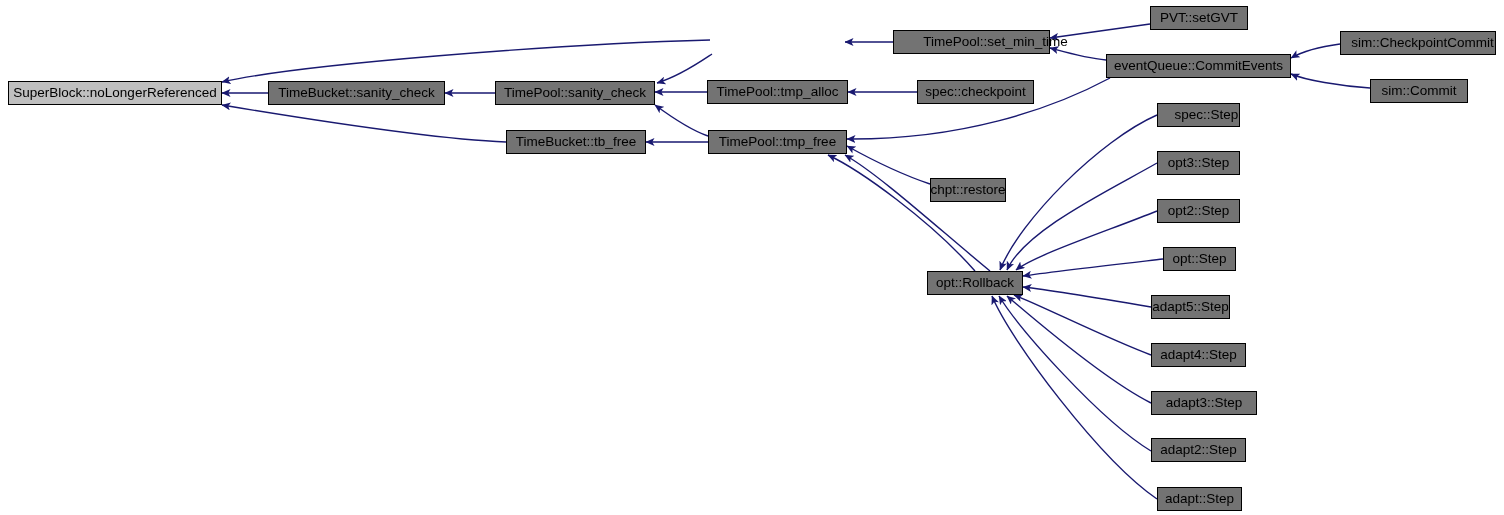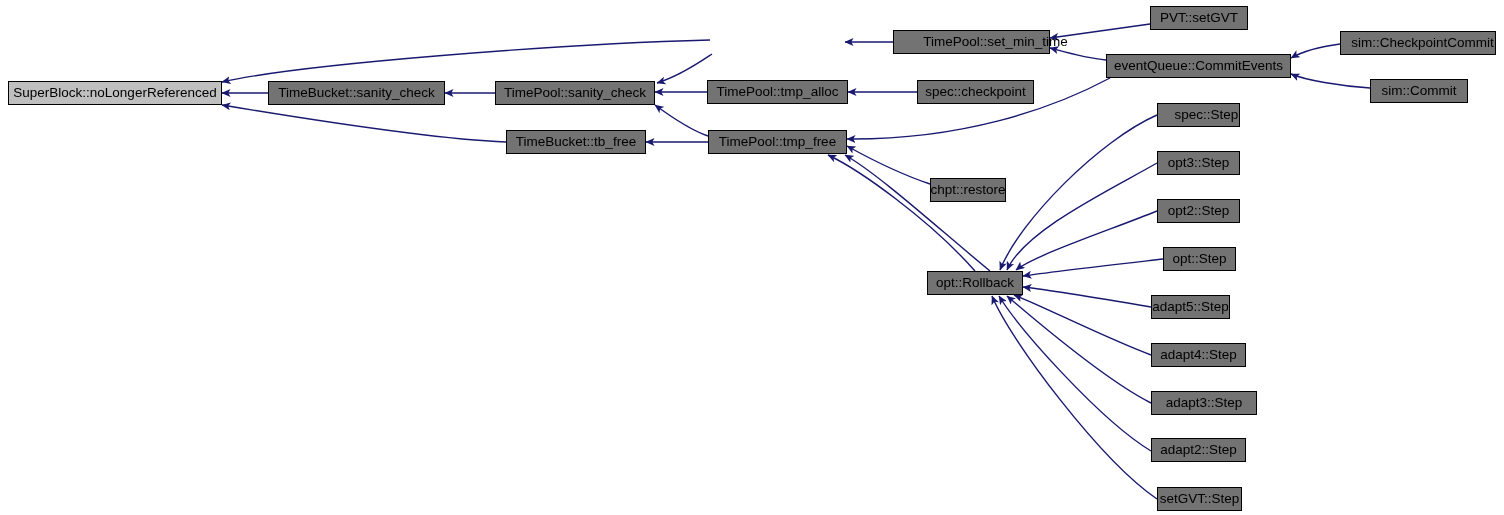--- a/index.html
+++ b/index.html
@@ -65,14 +65,14 @@
     <div class="node" style="left: 1340px; top: 31px; width: 156px; height: 24px; padding-left: 9px;">sim::CheckpointCommit</div>
     <div class="node" style="left: 1370px; top: 79px; width: 98px; height: 24px;">sim::Commit</div>
     <div class="node" style="left: 1157px; top: 103px; width: 83px; height: 24px; padding-left: 16px;">spec::Step</div>
     <div class="node" style="left: 1157px; top: 151px; width: 83px; height: 24px;">opt3::Step</div>
     <div class="node" style="left: 1157px; top: 199px; width: 83px; height: 24px;">opt2::Step</div>
     <div class="node" style="left: 1163px; top: 247px; width: 73px; height: 24px;">opt::Step</div>
     <div class="node" style="left: 1151px; top: 295px; width: 79px; height: 24px;">adapt5::Step</div>
     <div class="node" style="left: 1151px; top: 343px; width: 95px; height: 24px;">adapt4::Step</div>
     <div class="node" style="left: 1151px; top: 391px; width: 106px; height: 24px;">adapt3::Step</div>
     <div class="node" style="left: 1151px; top: 438px; width: 95px; height: 24px;">adapt2::Step</div>
-    <div class="node" style="left: 1157px; top: 487px; width: 85px; height: 24px;">setGVT::Step</div>
+    <div class="node" style="left: 1157px; top: 487px; width: 85px; height: 24px;">adapt::Step</div>
   </div>
 
 </body></html>

